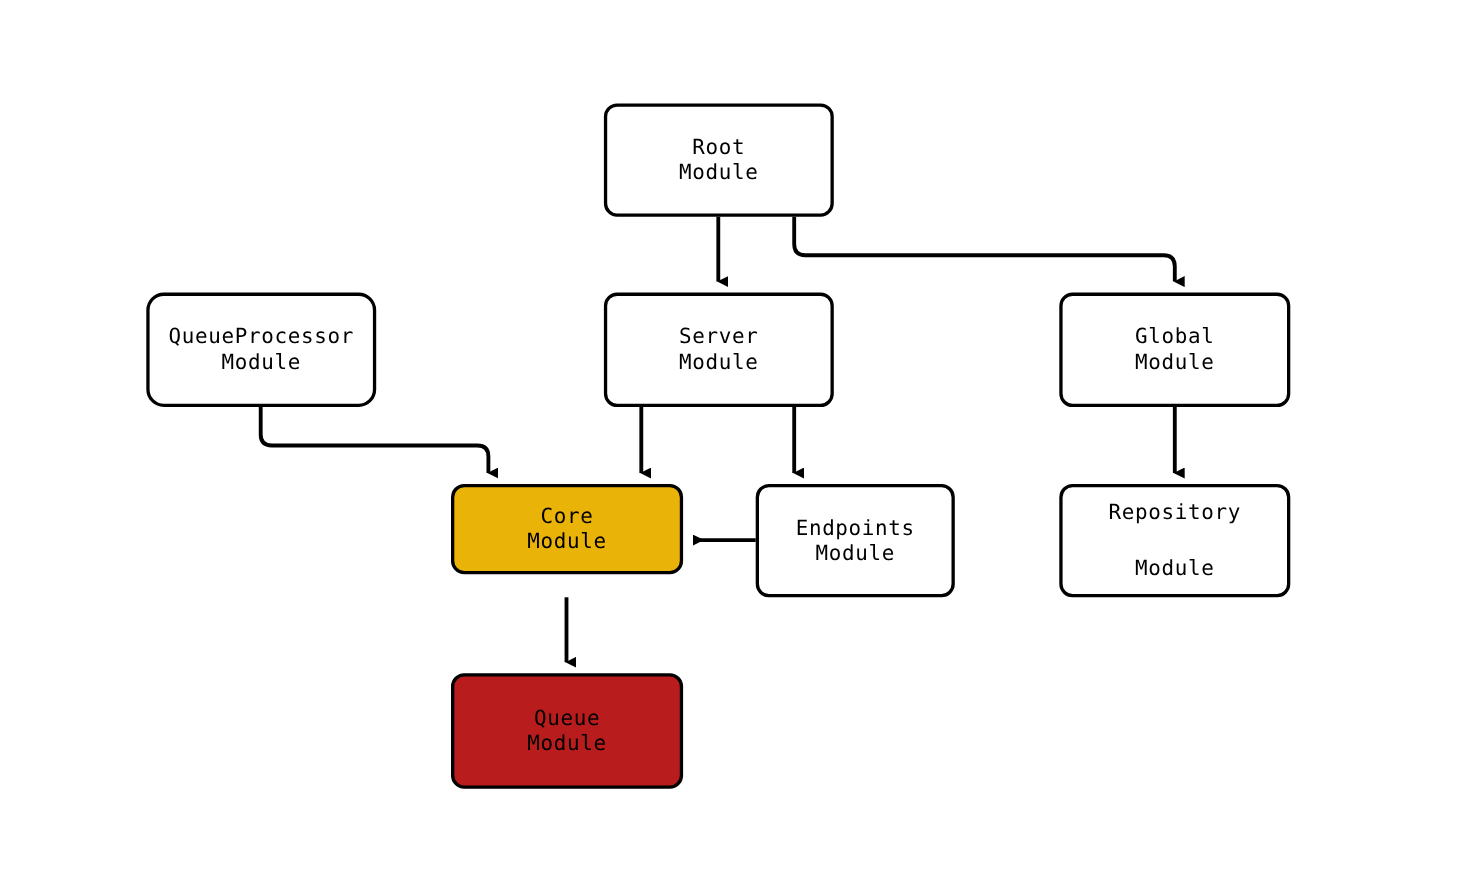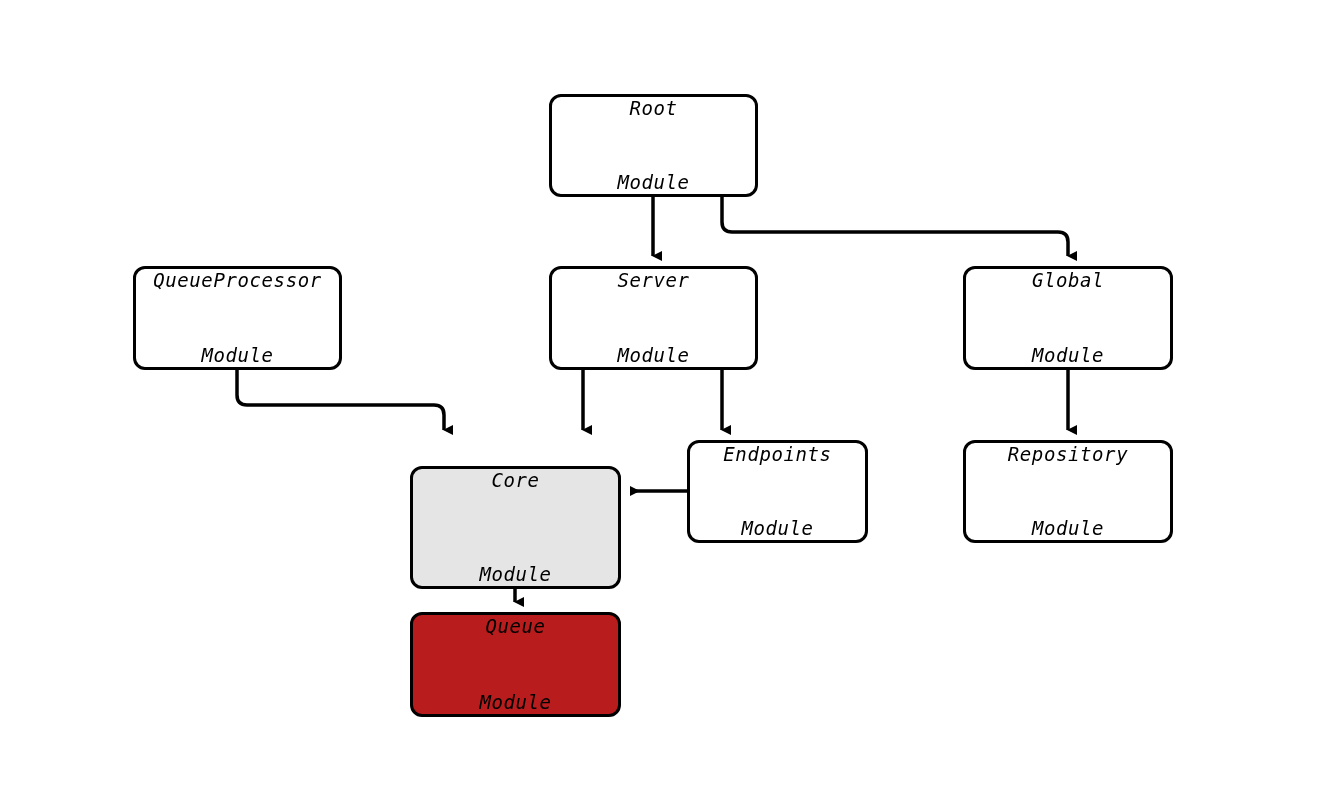--- a/index.html
+++ b/index.html
@@ -24,23 +24,22 @@
   }
   .node {
     position: absolute;
     box-sizing: border-box;
     background: #ffffff;
     border: 3.5px solid #000000;
     border-radius: 12px;
     display: flex;
     flex-direction: column;
     align-items: center;
-    justify-content: space-between;
+    justify-content: center;
     z-index: 2;
-    font-style: italic;
   }
   .node-line {
     font-size: 19px;
     line-height: 23px;
     color: #000000;
     letter-spacing: 0.6px;
     white-space: pre;
     text-align: center;
   }
 </style>
@@ -68,36 +67,36 @@
         <path d="M 1068 370 L 1068 430" marker-end="url(#arrow-down)"></path>
         <path d="M 515 543 L 515 602" marker-end="url(#arrow-down)"></path>
       </g>
   </svg>
 
   <div class="node" style="left: 549px; top: 94px; width: 209px; height: 103px; border-color: rgb(0, 0, 0); background: rgb(255, 255, 255);">
     <span class="node-line">Root</span>
     <span class="node-line">Module</span>
   </div>
 
-  <div class="node" style="left: 133px; top: 266px; width: 209px; height: 104px; border-color: rgb(0, 0, 0); background: rgb(255, 255, 255);">
+  <div class="node" style="left: 133px; top: 266px; width: 209px; height: 104px; border-color: rgb(0, 0, 0); background: rgb(255, 255, 255); border-radius: 16px;">
     <span class="node-line">QueueProcessor</span>
     <span class="node-line">Module</span>
   </div>
 
   <div class="node" style="left: 549px; top: 266px; width: 209px; height: 104px; border-color: rgb(0, 0, 0); background: rgb(255, 255, 255);">
     <span class="node-line">Server</span>
     <span class="node-line">Module</span>
   </div>
 
   <div class="node" style="left: 963px; top: 266px; width: 210px; height: 104px; border-color: rgb(0, 0, 0); background: rgb(255, 255, 255);">
     <span class="node-line">Global</span>
     <span class="node-line">Module</span>
   </div>
 
-  <div class="node" style="left: 410px; top: 466px; width: 211px; height: 123px; border-color: rgb(0, 0, 0); background: #e5e5e5;">
+  <div class="node" style="left: 410px; top: 440px; width: 211px; height: 82px; border-color: rgb(0, 0, 0); background: #eab308;">
     <span class="node-line">Core</span>
     <span class="node-line">Module</span>
   </div>
 
   <div class="node" style="left: 687px; top: 440px; width: 181px; height: 103px; border-color: rgb(0, 0, 0); background: rgb(255, 255, 255);">
     <span class="node-line">Endpoints</span>
     <span class="node-line">Module</span>
   </div>
 
   <div class="node" style="left: 963px; top: 440px; width: 210px; height: 103px; border-color: rgb(0, 0, 0); background: rgb(255, 255, 255); gap: 28px;">

